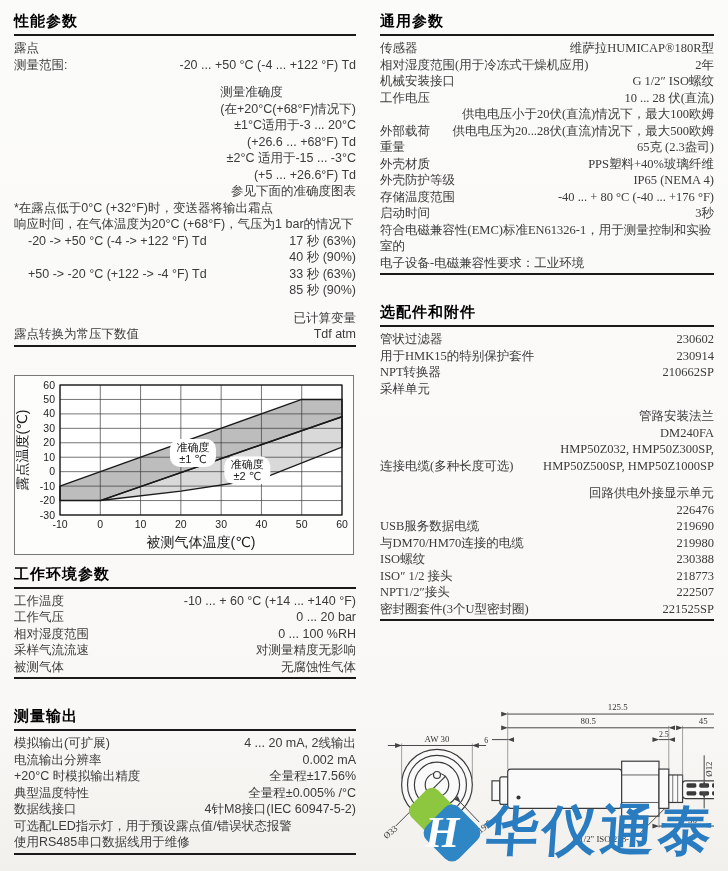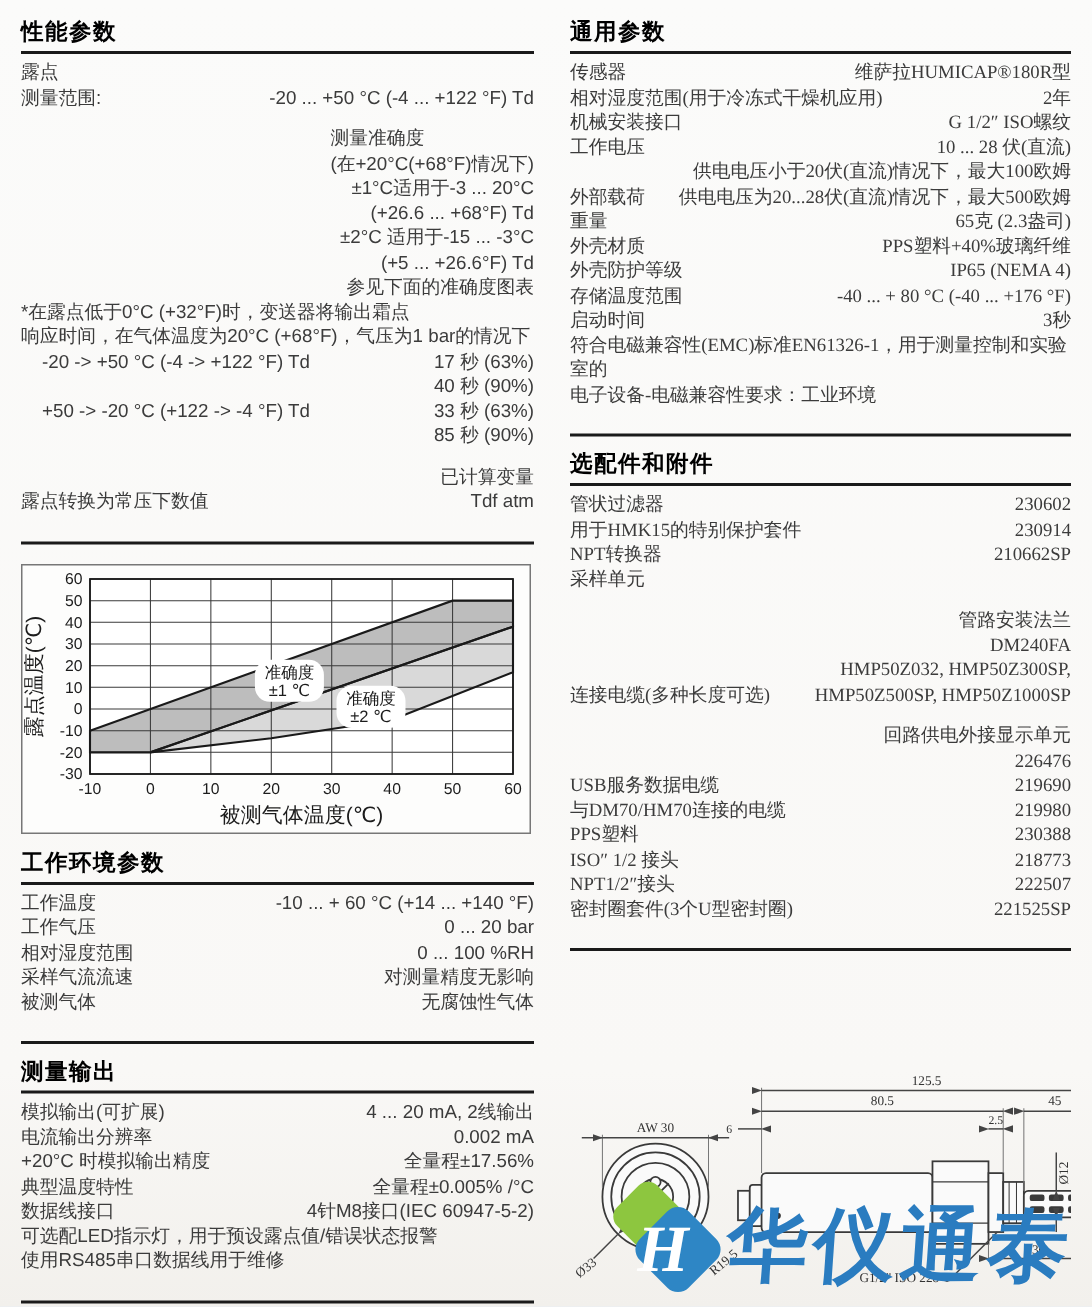--- a/index.html
+++ b/index.html
@@ -7,35 +7,35 @@
   body { font-family:"Liberation Sans","DejaVu Sans",sans-serif; }
   .page {
     position:relative; width:728px; height:871px; margin:0 auto;
     background:linear-gradient(180deg,#fbfbfa 0%, #f9f8f6 82%, #f2f0ec 100%);
     overflow:hidden; color:#3b3b3b;
   }
   .col { position:absolute; top:12px; }
   .col-left  { left:14px;  width:342px; }
   .col-right { left:380px; width:334px;font-family:Liberation Serif, serif; }
 
-  section { margin-bottom:9px; }
+  section { margin-bottom:28px; }
   .sec-title {
     font-size:15px; font-weight:bold; color:#000;
     border-bottom:2.5px solid #1a1a1a; padding-bottom:3px; margin-bottom:4px;
     letter-spacing:1px;
   }
   .rows { width:100%; }
   .row { display:flex; justify-content:space-between; align-items:flex-end;
          font-size:12.5px; line-height:16.5px; color:#3b3b3b; }
   .row .lbl { white-space:pre-line; }
   .row .val { white-space:pre-line; text-align:right; flex:1 1 auto; margin-left:8px; }
   .row.note { display:block; white-space:pre-line; }
   .row.indent { padding-left:14px; }
   .row.gap { margin-top:11px;flex-direction:column; }
-  .row.rule { border-bottom:2px solid #1a1a1a; padding-bottom:18px; }
+  .row.rule { border-bottom:2px solid #1a1a1a; padding-bottom:2px; }
 
   .chart-box {
     margin-top:13px; width:340px; height:180px;
     border:1px solid #777; background:#fdfdfc; padding:1px;
   }
   .chart-box svg { display:block; }
   .tick { font-size:10.5px; fill:#1c1c1c; }
   .axis-label { font-size:14px; fill:#1c1c1c; }
   .bubble-label { font-size:11px; fill:#1c1c1c; }
 
@@ -303,21 +303,21 @@
           </div>
           <div class="row">
             <span class="lbl">USB服务数据电缆</span>
             <span class="val">219690</span>
           </div>
           <div class="row">
             <span class="lbl">与DM70/HM70连接的电缆</span>
             <span class="val">219980</span>
           </div>
           <div class="row">
-            <span class="lbl">PPS塑料</span>
+            <span class="lbl">ISO螺纹</span>
             <span class="val">230388</span>
           </div>
           <div class="row">
             <span class="lbl">ISO″ 1/2 接头</span>
             <span class="val">218773</span>
           </div>
           <div class="row">
             <span class="lbl">NPT1/2″接头</span>
             <span class="val">222507</span>
           </div>

